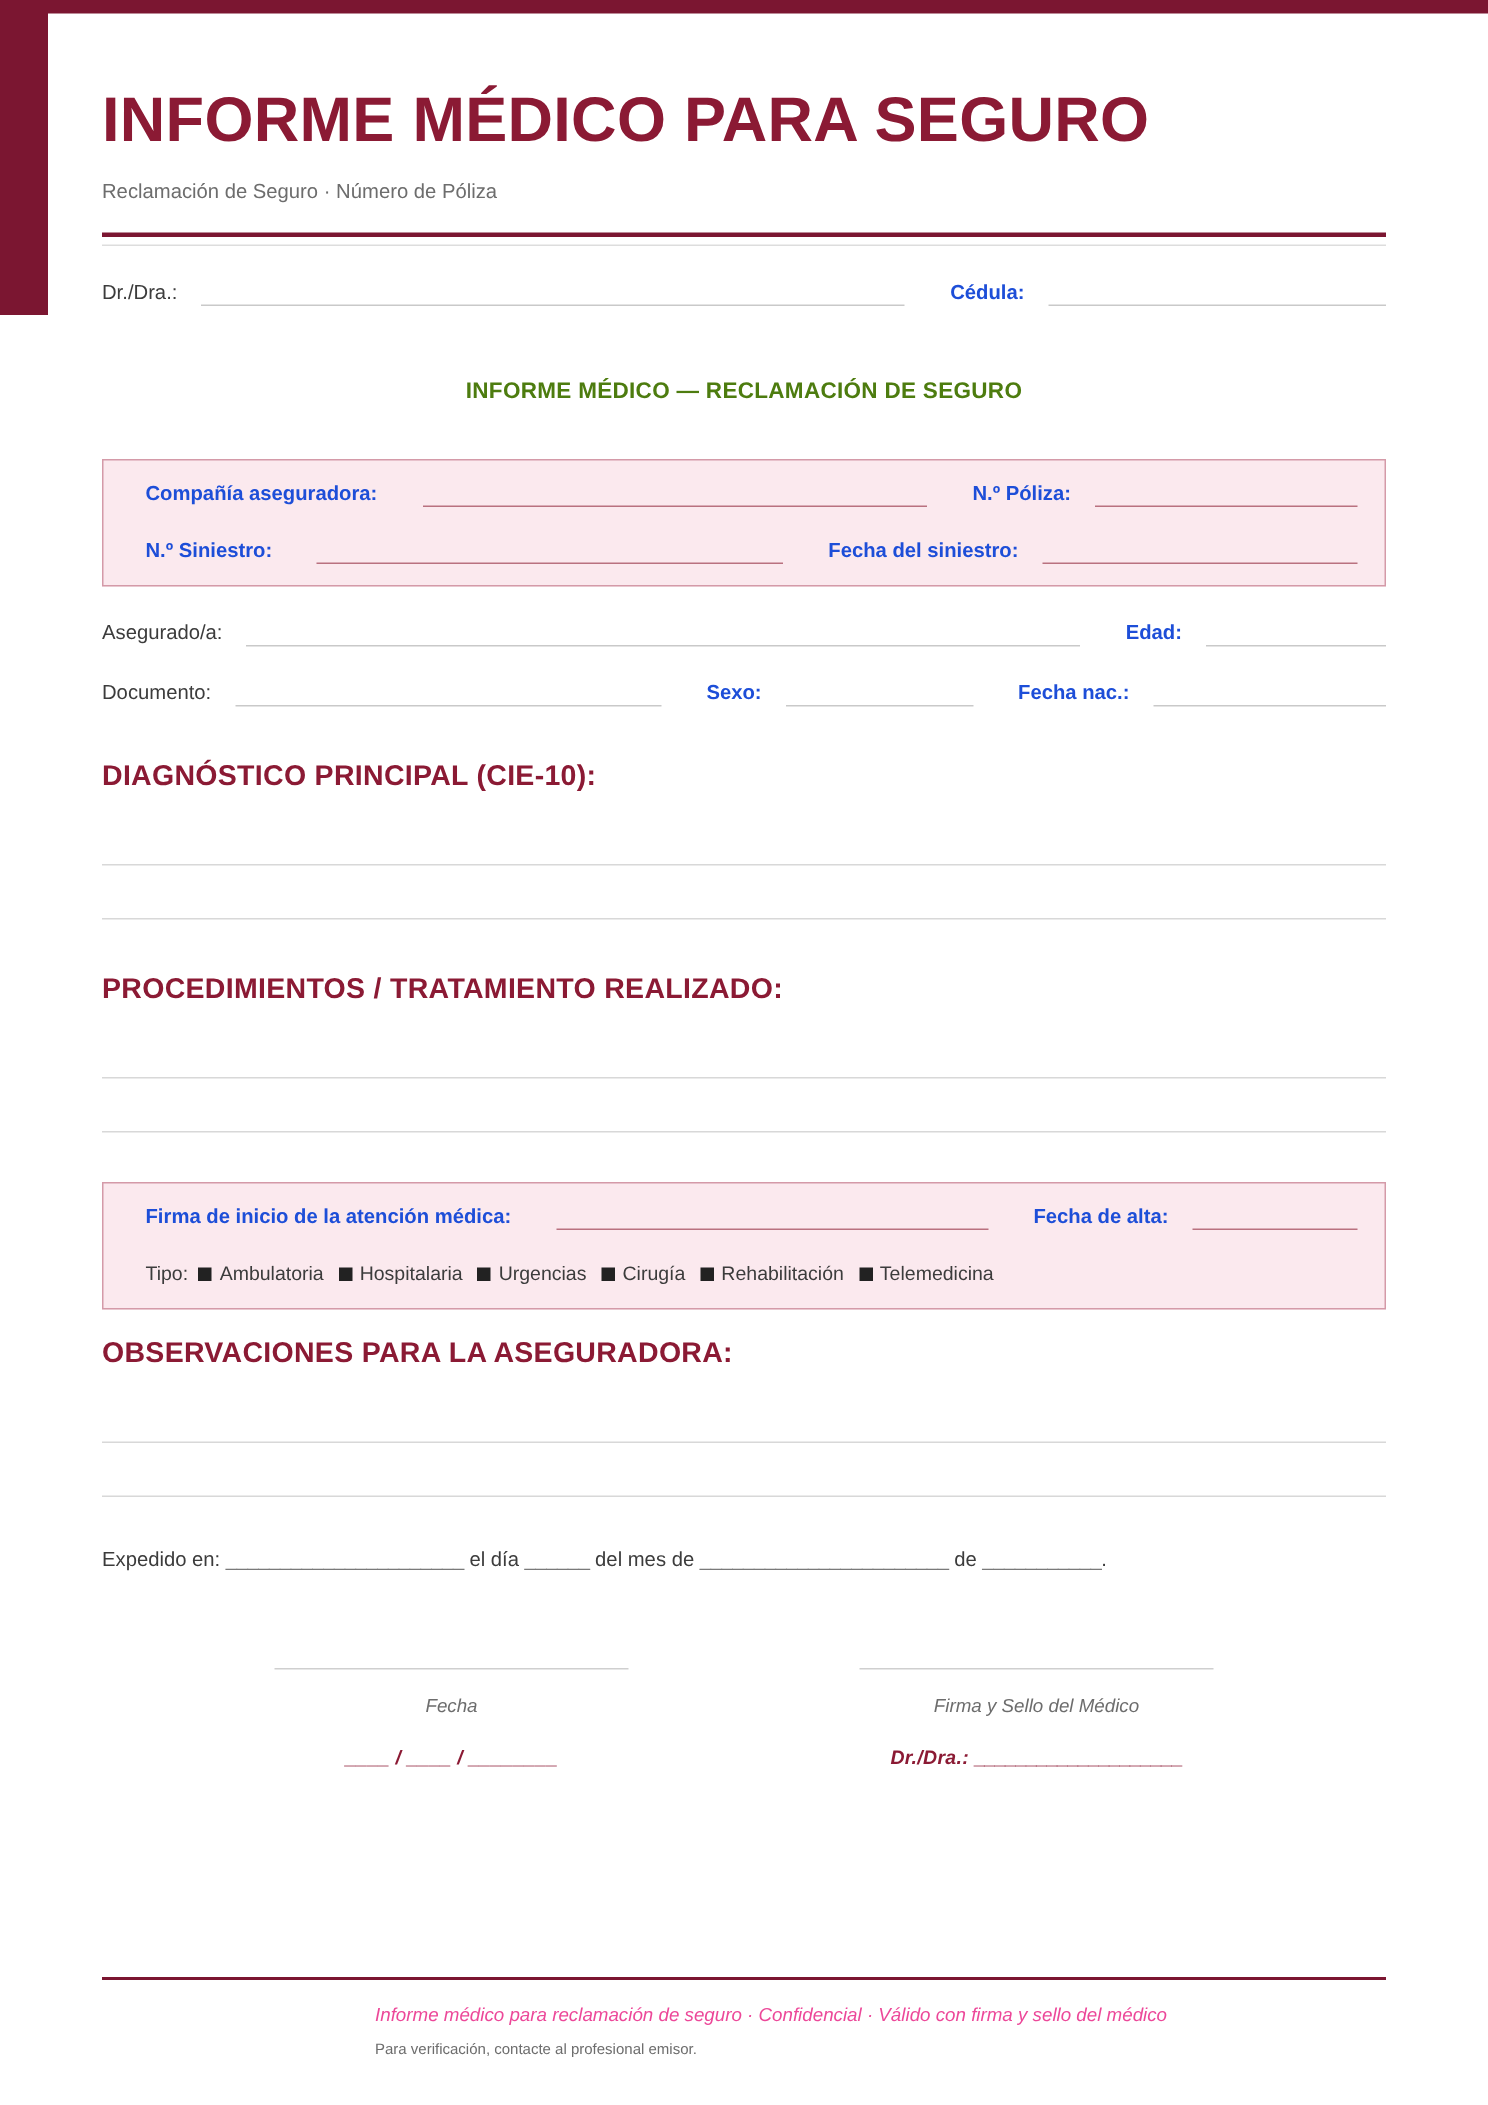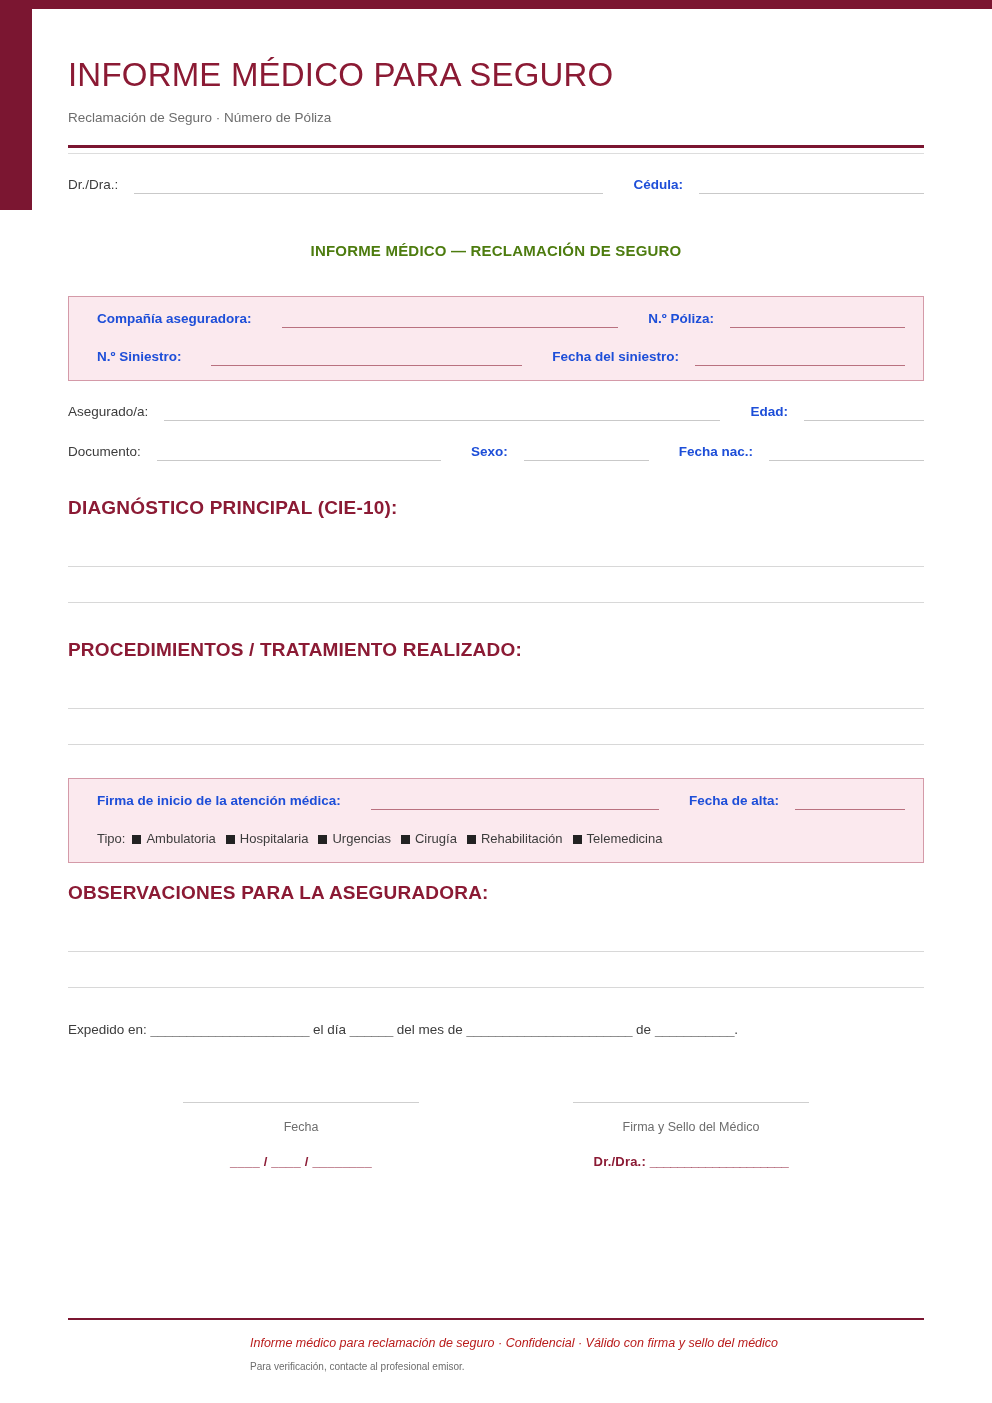--- a/index.html
+++ b/index.html
@@ -43,22 +43,22 @@
   .content {
     margin: 0 68px 0 68px;
     width: 856px;
   }
 
   
   .header {
     padding-top: 57px;
   }
   .doc-title {
-    font-size: 33px;
-    font-weight: normal;
+    font-size: 42px;
+    font-weight: bold;
     color: #8b1a34;
     letter-spacing: 0.2px;
     line-height: 1.1;
     margin: 0;
   }
   .doc-subtitle {
     font-size: 13.5px;
     color: #6d6d6d;
     margin: 17px 0 0 0;
   }
@@ -164,20 +164,21 @@
 
   
   .sign-area {
     display: flex;
     justify-content: space-between;
     margin-top: 62px;
   }
   .sign-col {
     width: 310px;
     text-align: center;
+    font-style: italic;
   }
   .sign-col.left { margin-left: 78px; }
   .sign-col.right { margin-right: 78px; }
   .sign-line {
     border-top: 1px solid #cfcfcf;
     height: 0;
     margin: 0 auto;
     width: 236px;
   }
   .sign-cap {
@@ -205,21 +206,21 @@
     height: 2px;
     background: #7b1631;
   }
   .footer-lines {
     padding-left: 182px;
     padding-top: 16px;
   }
   .footer-line1 {
     font-size: 12.5px;
     font-style: italic;
-    color: #b91c1c;
+    color: #ec4899;
   }
   .footer-line2 {
     font-size: 10px;
     color: #6d6d6d;
     margin-top: 11px;
   }
 </style>
 </head>
 <body>
 

